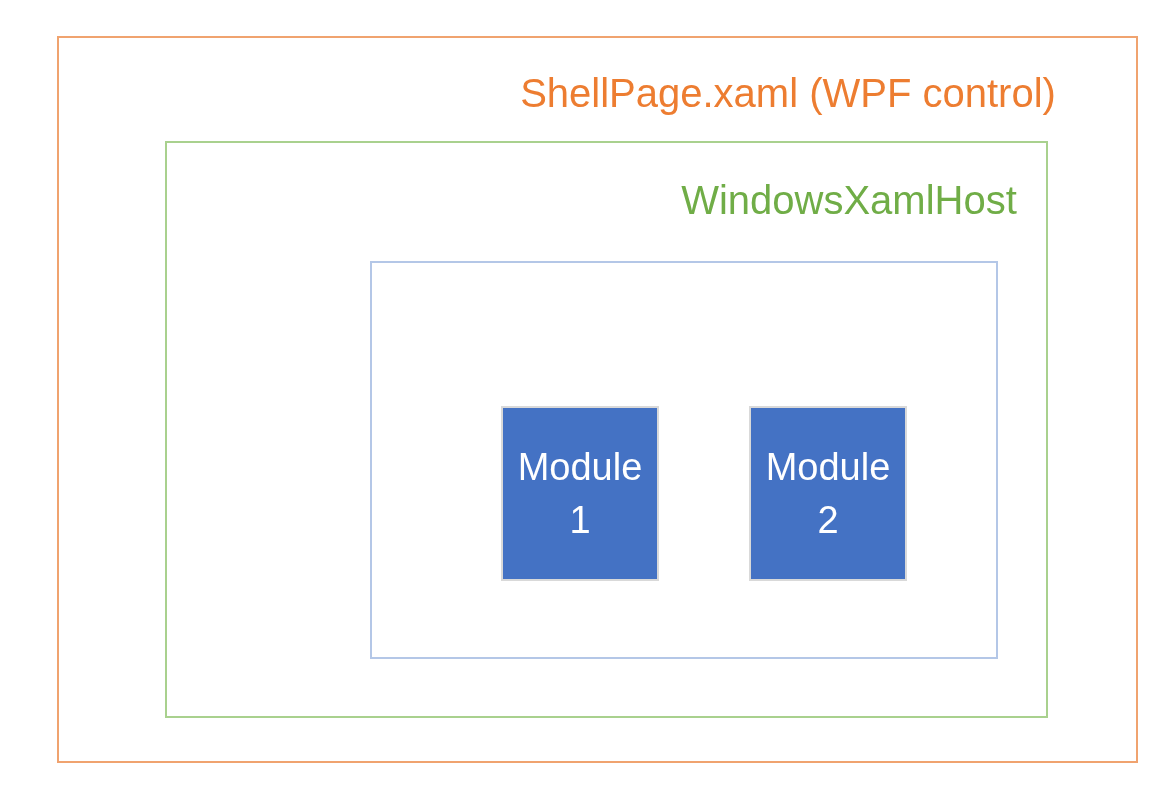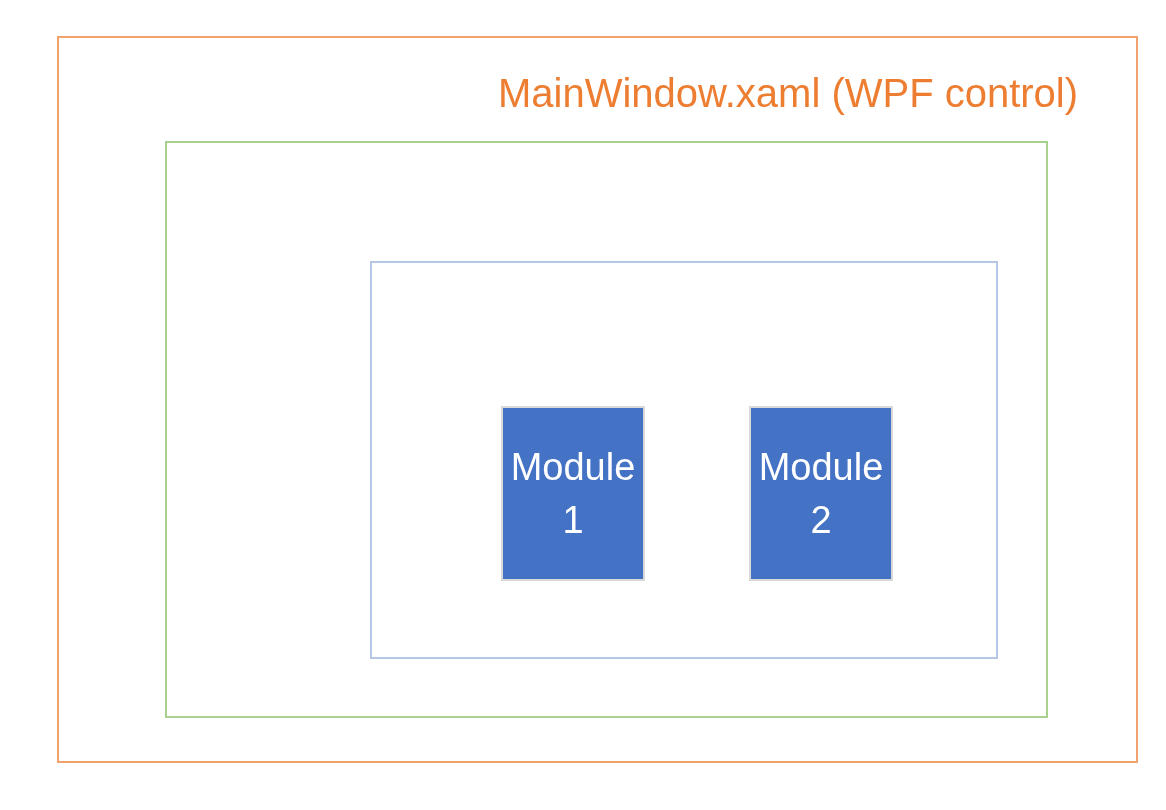--- a/index.html
+++ b/index.html
@@ -61,21 +61,21 @@
   }
   .shell-label {
     left: 686px;
     top: 308px;
     color: var(--shell-text, #4472C4);
   }
   .module-box {
     position: absolute;
     box-sizing: border-box;
     top: 406px;
-    width: 144px;
+    width: 158px;
     height: 175px;
     background: var(--module-fill, #4472C4);
     border: 2px solid var(--module-border, #D9D9D9);
     display: flex;
     flex-direction: column;
     align-items: center;
     justify-content: center;
     color: var(--module-text, #FFFFFF);
     font-size: 38px;
     line-height: 1.38;
@@ -91,22 +91,23 @@
 <body>
 
 <div class="canvas">
 
   <div class="box outer-box"></div>
 
   <div class="box host-box"></div>
 
   <div class="box shell-box"></div>
 
-  <div class="box-label outer-label">MainWindow.xaml (WPF control)</div>
+  <div class="box-label outer-label">ShellPage.xaml (WPF control)</div>
 
+  <div class="box-label host-label">WindowsXamlHost</div>
 
 
   <div class="module-box module-1">
     <span class="module-line">Module</span>
     <span class="module-line">1</span>
   </div>
 
   <div class="module-box module-2">
     <span class="module-line">Module</span>
     <span class="module-line">2</span>

